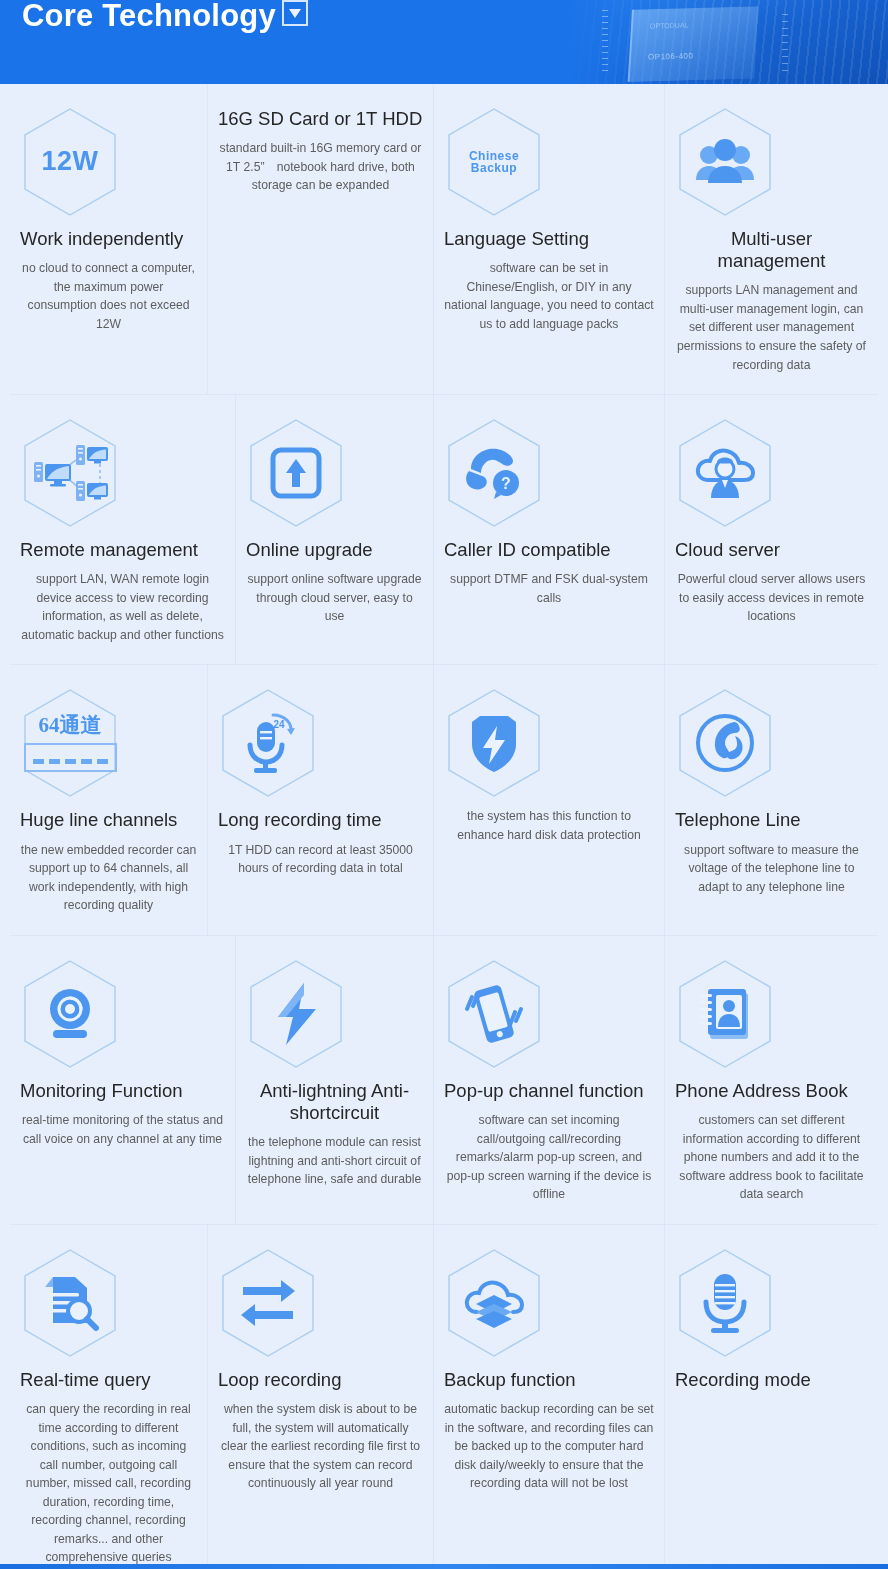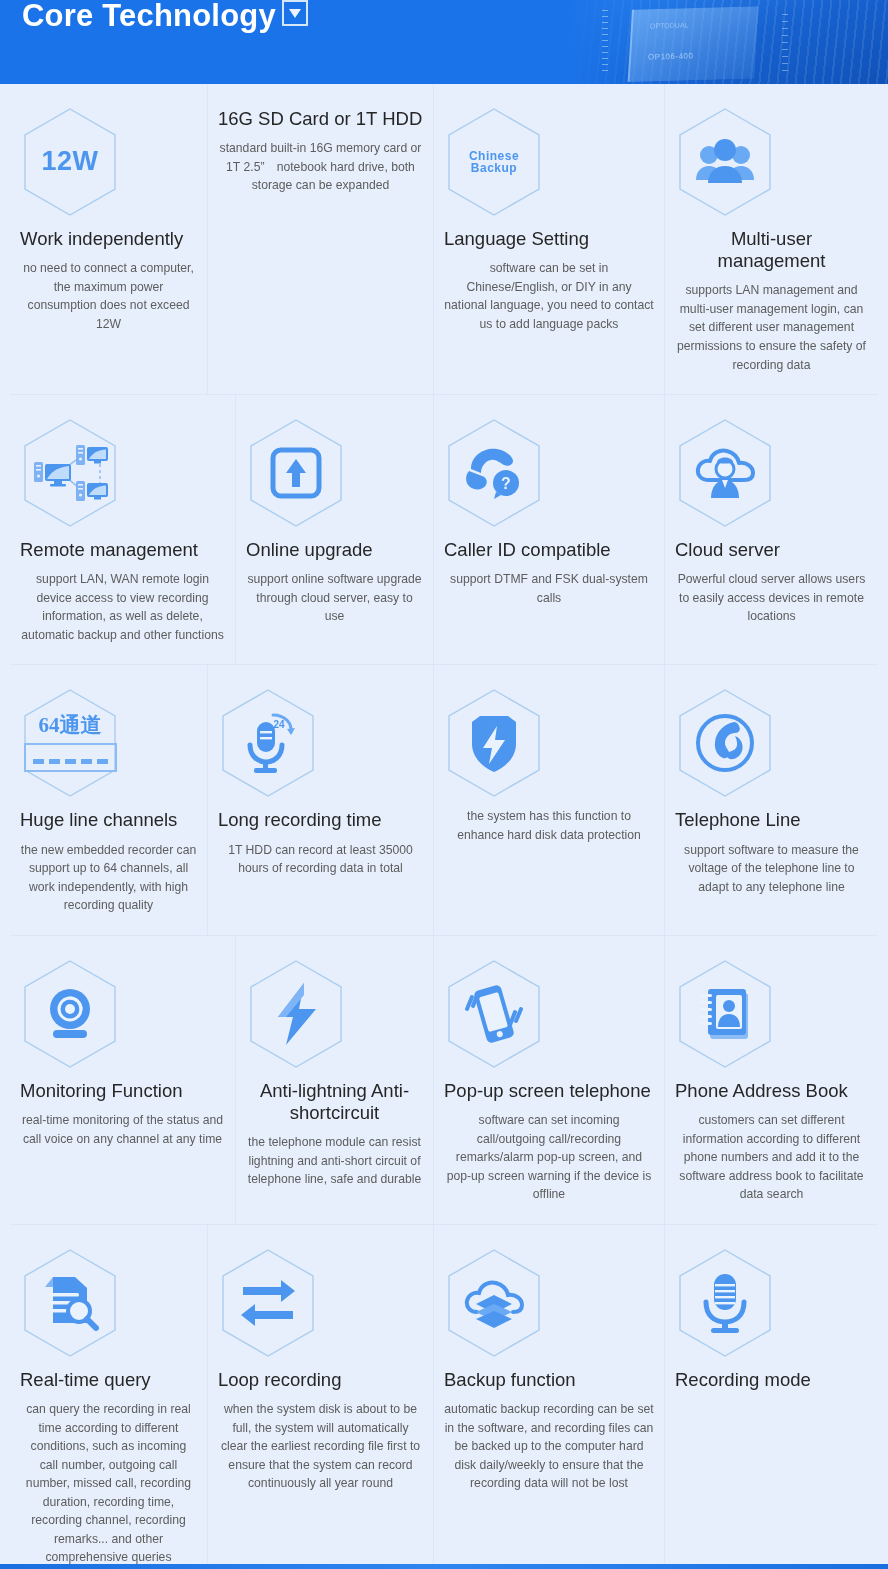--- a/index.html
+++ b/index.html
@@ -222,21 +222,21 @@
       <div class="cell c0">
         <div class="icon-hex">
           <svg class="hexframe" viewBox="0 0 100 112">
               <polygon points="50,3 95,29 95,83 50,109 5,83 5,29" fill="none" stroke="#aacdf0" stroke-width="1.4"></polygon>
             </svg>
           <div class="inner">
               <span class="hex-text">12W</span>
             </div>
         </div>
         <div class="card-title">Work independently</div>
-        <div class="card-desc">no need to connect a computer, the maximum power consumption does not exceed 12W</div>
+        <div class="card-desc">no cloud to connect a computer, the maximum power consumption does not exceed 12W</div>
       </div>
 
       <div class="cell c1">
         <div class="card-title">16G SD Card or 1T HDD</div>
         <div class="card-desc">standard built-in 16G memory card or 1T 2.5”　notebook hard drive, both storage can be expanded</div>
       </div>
 
       <div class="cell c2">
         <div class="icon-hex">
           <svg class="hexframe" viewBox="0 0 100 112">
@@ -494,21 +494,21 @@
                 <rect x="22" y="11" width="20" height="36" rx="2" fill="#eaf2fd"></rect>
                 <circle cx="32" cy="52" r="3" fill="#eaf2fd"></circle>
               </g>
               <path d="M10 14 L5 26" stroke="#4d96ef" stroke-width="4" stroke-linecap="round"></path>
               <path d="M16 10 L11 23" stroke="#4d96ef" stroke-width="4" stroke-linecap="round"></path>
               <path d="M54 38 L59 26" stroke="#4d96ef" stroke-width="4" stroke-linecap="round"></path>
               <path d="M48 42 L53 29" stroke="#4d96ef" stroke-width="4" stroke-linecap="round"></path>
             </svg>
           </div>
         </div>
-        <div class="card-title">Pop-up screen telephone</div>
+        <div class="card-title">Pop-up channel function</div>
         <div class="card-desc">software can set incoming call/outgoing call/recording remarks/alarm pop-up screen, and pop-up screen warning if the device is offline</div>
       </div>
 
       <div class="cell c3">
         <div class="icon-hex">
           <svg class="hexframe" viewBox="0 0 100 112">
               <polygon points="50,3 95,29 95,83 50,109 5,83 5,29" fill="none" stroke="#aacdf0" stroke-width="1.4"></polygon>
             </svg>
           <div class="inner">
             <svg width="58" height="58" viewBox="0 0 58 58">

